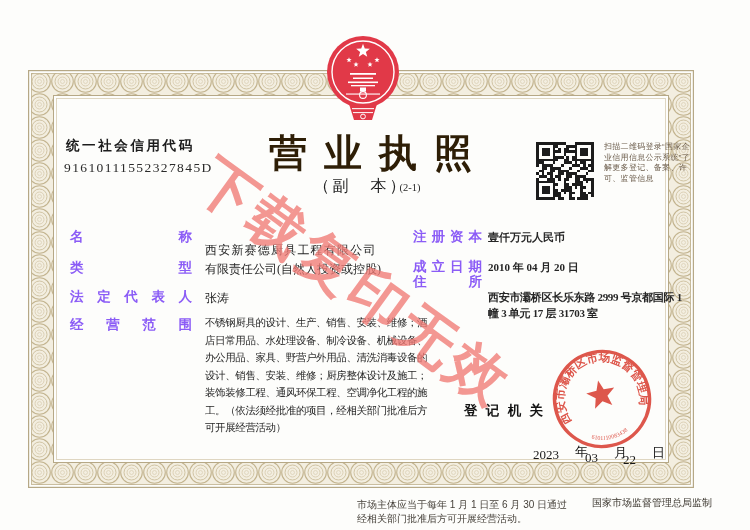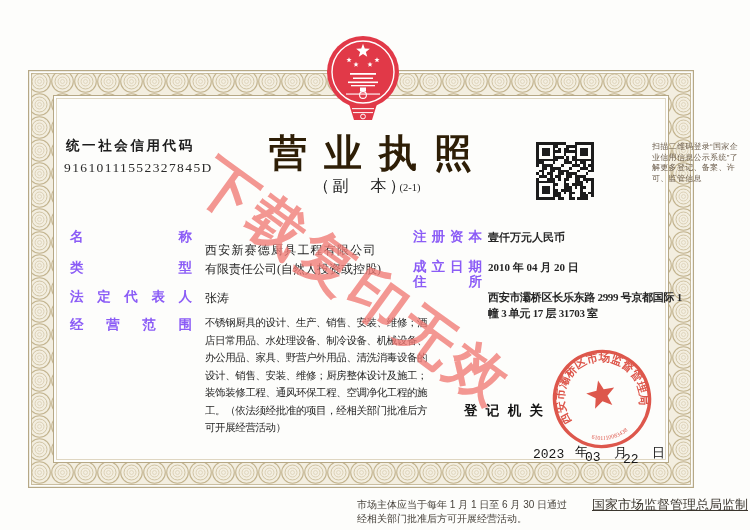--- a/index.html
+++ b/index.html
@@ -15,45 +15,45 @@
   
   .code-label{position:absolute;left:66px;top:137px;font-size:13.5px;font-weight:bold;letter-spacing:2.6px;color:#1c1c1c;}
   .code-value{position:absolute;left:64px;top:160px;font-size:13.5px;letter-spacing:1.4px;color:#2a2a2a;font-family:"Liberation Serif",serif;}
   .title{position:absolute;left:252px;top:128px;width:230px;text-align:center;font-size:38px;font-weight:900;letter-spacing:17px;text-indent:17px;color:#2e1e06;white-space:nowrap;font-family:"Liberation Sans",sans-serif;}
   .subtitle-row{position:absolute;left:252px;top:176px;width:230px;text-align:center;white-space:nowrap;color:#1e1e1e;}
   .subtitle{font-size:16px;letter-spacing:3px;font-family:"Liberation Serif",serif;}
   .copy-index{font-size:10.5px;margin-left:-9px;color:#2a2a2a;font-family:"Liberation Serif",serif;}
 
   
   .qr{position:absolute;left:536px;top:142px;}
-  .qr-note{position:absolute;left:604px;top:142px;width:88px;font-size:8px;line-height:10.5px;color:#6b5c4b;letter-spacing:0.3px;margin-left:48px;}
+  .qr-note{position:absolute;left:604px;top:142px;width:88px;font-size:8px;line-height:10.5px;color:#6b5c4b;letter-spacing:0.3px;}
 
   
   .lbl{position:absolute;font-size:13.5px;font-weight:bold;color:#8b5cf6;text-align:justify;text-align-last:justify;white-space:normal;}
   .lbl-l{left:70px;width:122px;}
   .lbl-r{left:413px;width:69px;}
   .val{position:absolute;font-size:12px;color:#262626;font-family:"Liberation Serif",serif;white-space:nowrap;}
   .val-block{position:absolute;font-size:10.5px;line-height:17.5px;letter-spacing:-0.4px;color:#262626;font-family:"Liberation Serif",serif;white-space:normal;}
   .val-r{position:absolute;font-size:11px;color:#262626;font-family:"Liberation Serif",serif;white-space:nowrap;font-weight:bold;}
 
   
   .watermark{position:absolute;left:226px;top:142px;transform:rotate(36deg);transform-origin:0 0;font-size:58px;font-weight:bold;letter-spacing:4px;color:rgba(240,122,116,0.78);font-family:"Liberation Serif",serif;white-space:nowrap;z-index:6;pointer-events:none;}
 
   
   .authority{position:absolute;left:464px;top:402px;width:79px;font-size:13.5px;font-weight:bold;color:#141414;text-align:justify;text-align-last:justify;}
   .seal{position:absolute;left:548px;top:345px;transform:rotate(-12deg);opacity:0.84;z-index:7;}
   .date-part{position:absolute;color:#161616;z-index:8;}
-  .d-num{font-family:Liberation Mono, monospace;font-size:13px;}
+  .d-num{font-family:Liberation Serif, serif;font-size:13px;}
   .d-char{font-size:13px;}
 
   
   .footer-item{position:absolute;font-size:10px;color:#46413a;}
   .footer-url{display:inline-block;position:relative;top:6px;left:-3px;color:#46413a;font-family:"Liberation Serif",serif;}
   .footer-mid{line-height:13.5px;}
-  .footer-right{font-size:13px;color:#3b362e;text-decoration:underline;}
+  .footer-right{font-size:10px;color:#3b362e;}
 </style>
 </head>
 <body>
 
 <div class="page">
 
   <svg class="frame" width="666" height="418" viewBox="0 0 666 418">
     <defs>
       <pattern id="guil" width="23" height="23" patternUnits="userSpaceOnUse">
         <rect width="23" height="23" fill="#f3eee0"></rect>

